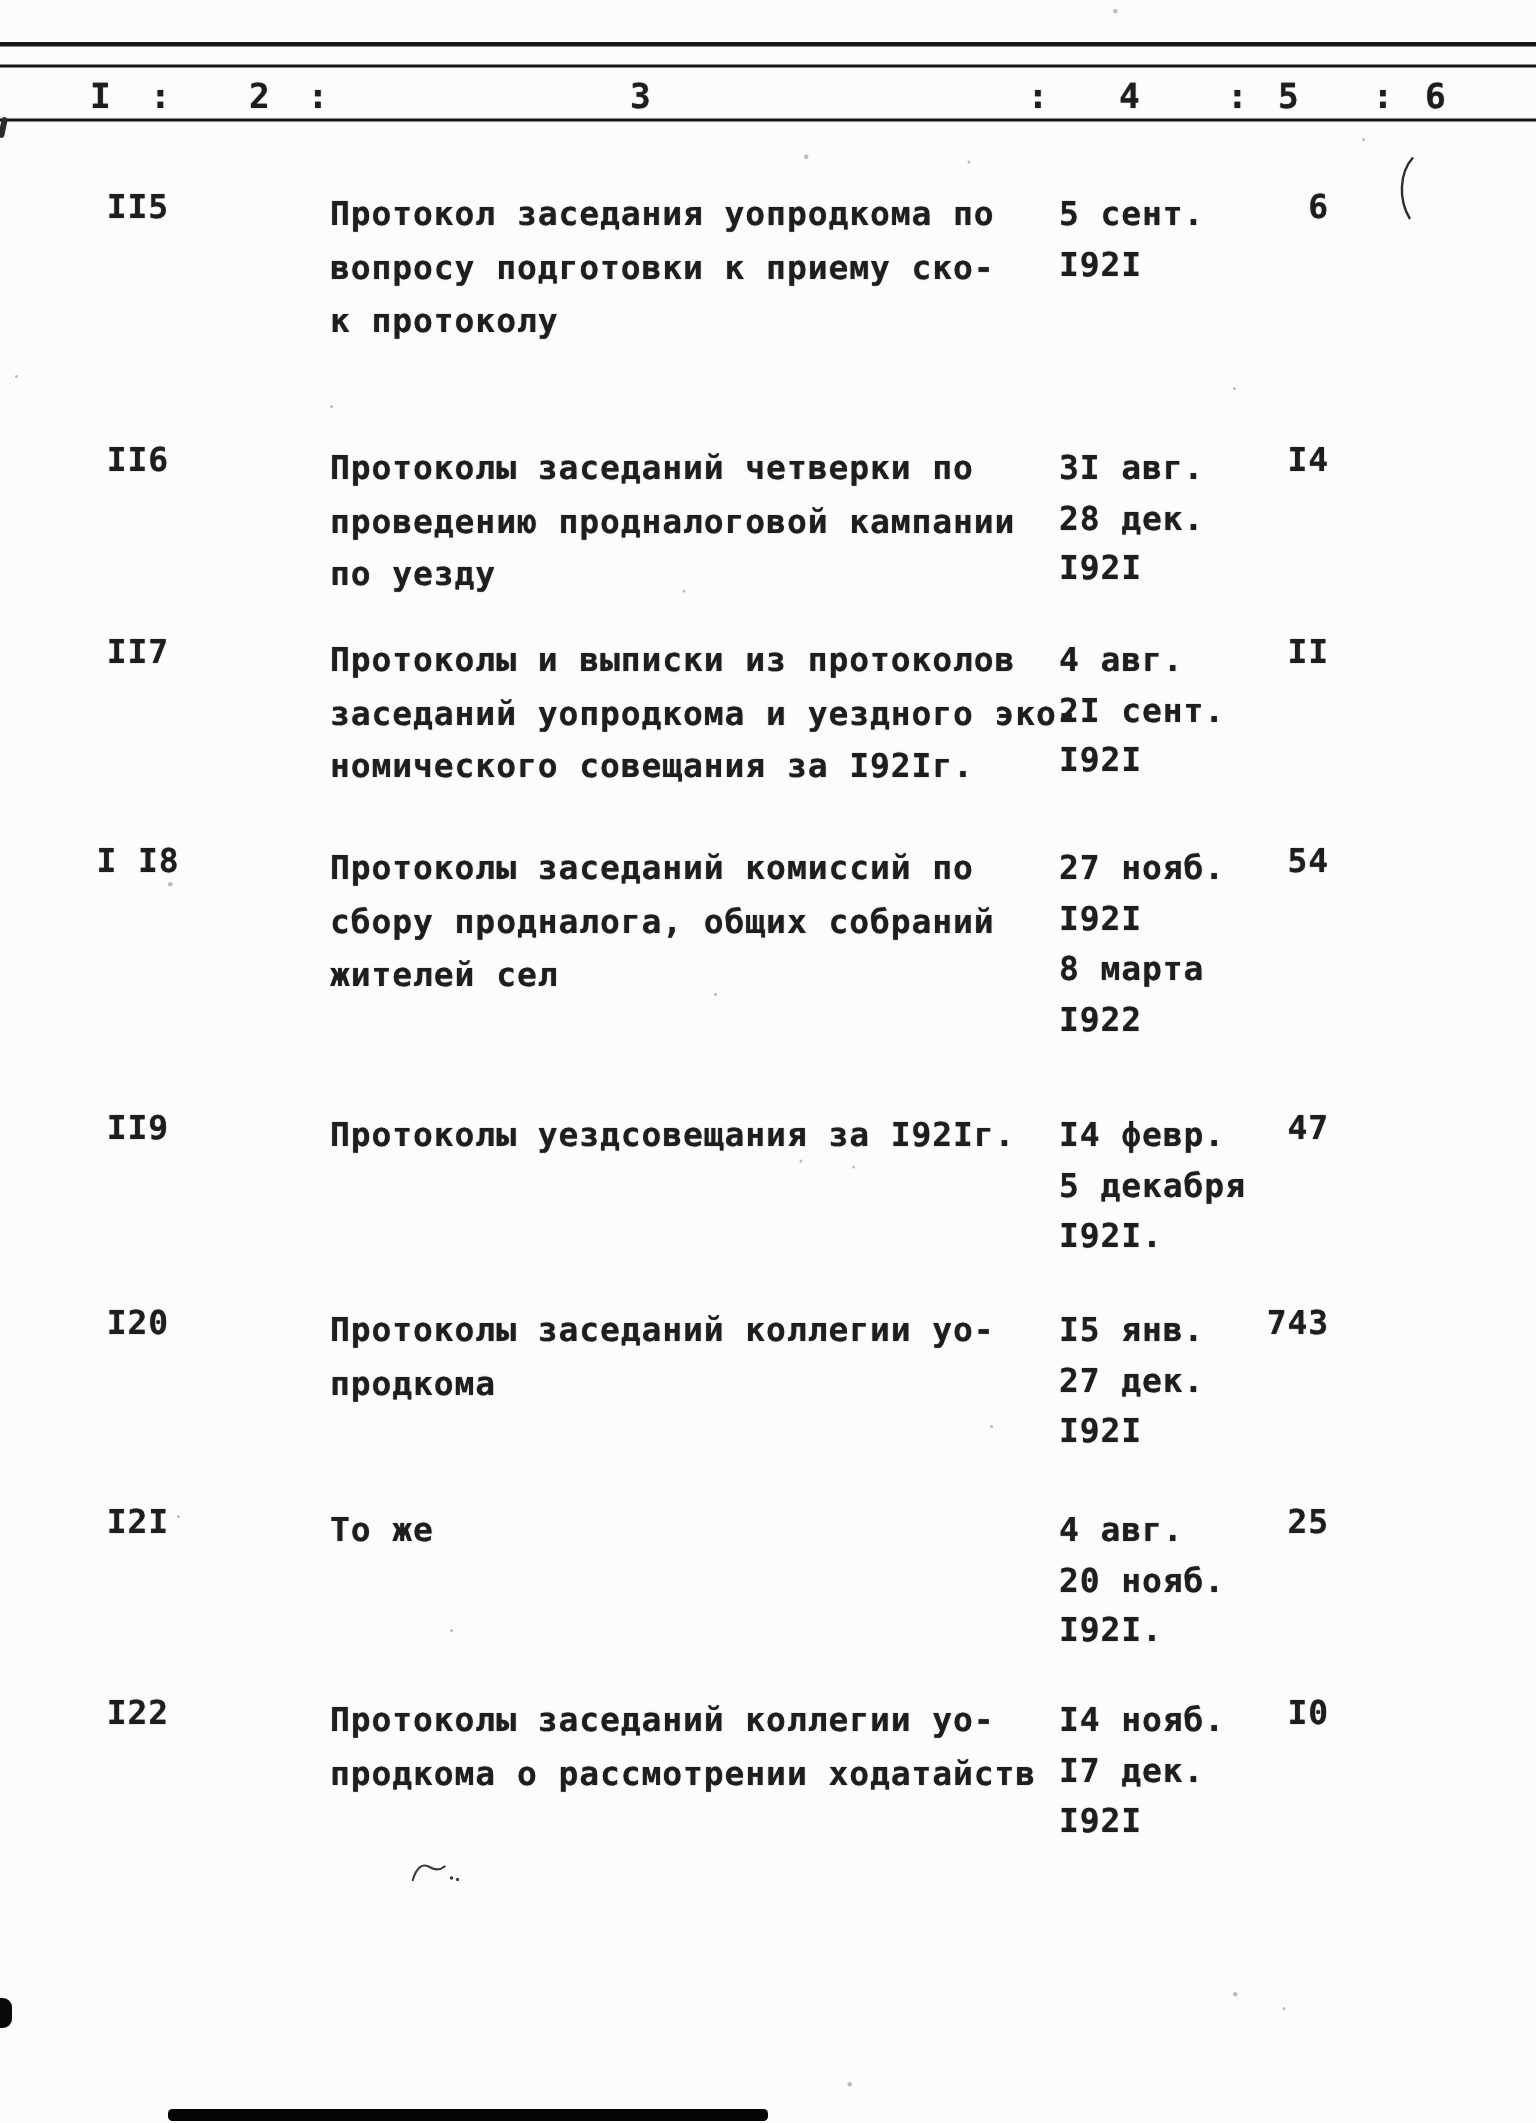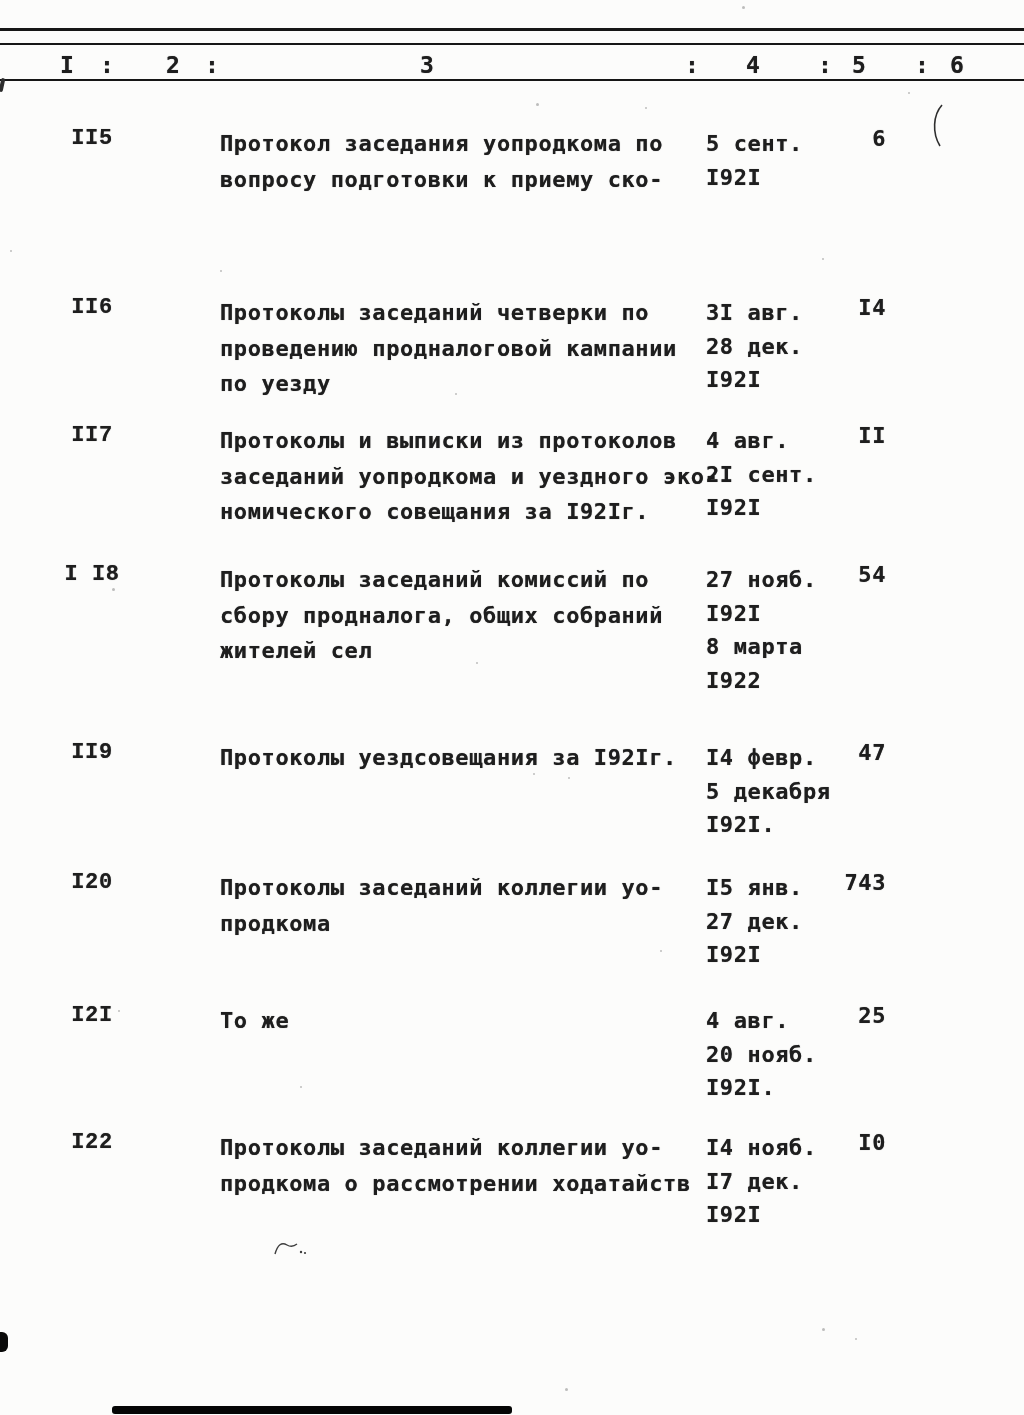--- a/index.html
+++ b/index.html
@@ -13,21 +13,21 @@
   }
   .page{position:absolute;inset:0;}
   .hline{position:absolute;left:0;right:0;background:#161616;}
   .hline.l1{top:28px;height:3px;}
   .hline.l2{top:43px;height:2px;}
   .hline.l3{top:79px;height:2px;}
   .hdr{position:absolute;top:52px;font-size:23px;font-weight:700;
        letter-spacing:.5px;text-shadow:0 0 .7px rgba(25,25,25,.75);}
   .row{position:absolute;left:0;width:1024px;font-size:22px;font-weight:700;
        letter-spacing:.6px;text-shadow:0 0 .7px rgba(25,25,25,.7);}
-  .num{position:absolute;left:52px;width:80px;text-align:center;white-space:nowrap;font-family:Liberation Mono, monospace;}
+  .num{position:absolute;left:52px;width:80px;text-align:center;white-space:nowrap;}
   .title{position:absolute;left:220px;width:505px;line-height:35.5px;}
   .title div{white-space:nowrap;}
   .dates{position:absolute;left:706px;width:132px;line-height:33.5px;top:1px;}
   .dates div{white-space:nowrap;}
   .count{position:absolute;left:840px;width:46px;text-align:right;white-space:nowrap;}
   .noise-dot{position:absolute;background:#555;border-radius:50%;opacity:.38;}
   .mark{position:absolute;}
   .bottom-bar{position:absolute;left:112px;top:1406px;width:400px;height:8px;
               background:#050505;border-radius:3px;}
   .left-blob{position:absolute;left:0;top:1332px;width:8px;height:20px;
@@ -57,20 +57,21 @@
     <span class="hdr" style="left:915px">:</span>
     <span class="hdr" style="left:950px">6</span>
   </div>
 
   <div id="rows">
       <div class="row" style="top: 126px;">
         <div class="num">II5</div>
         <div class="title">
           <div>Протокол заседания уопродкома по</div>
           <div>вопросу подготовки к приему ско-</div>
+          <div>к протоколу</div>
         </div>
         <div class="dates">
           <div>5 сент.</div>
           <div>I92I</div>
         </div>
         <div class="count">6</div>
       </div>
       <div class="row" style="top: 295px;">
         <div class="num">II6</div>
         <div class="title">

